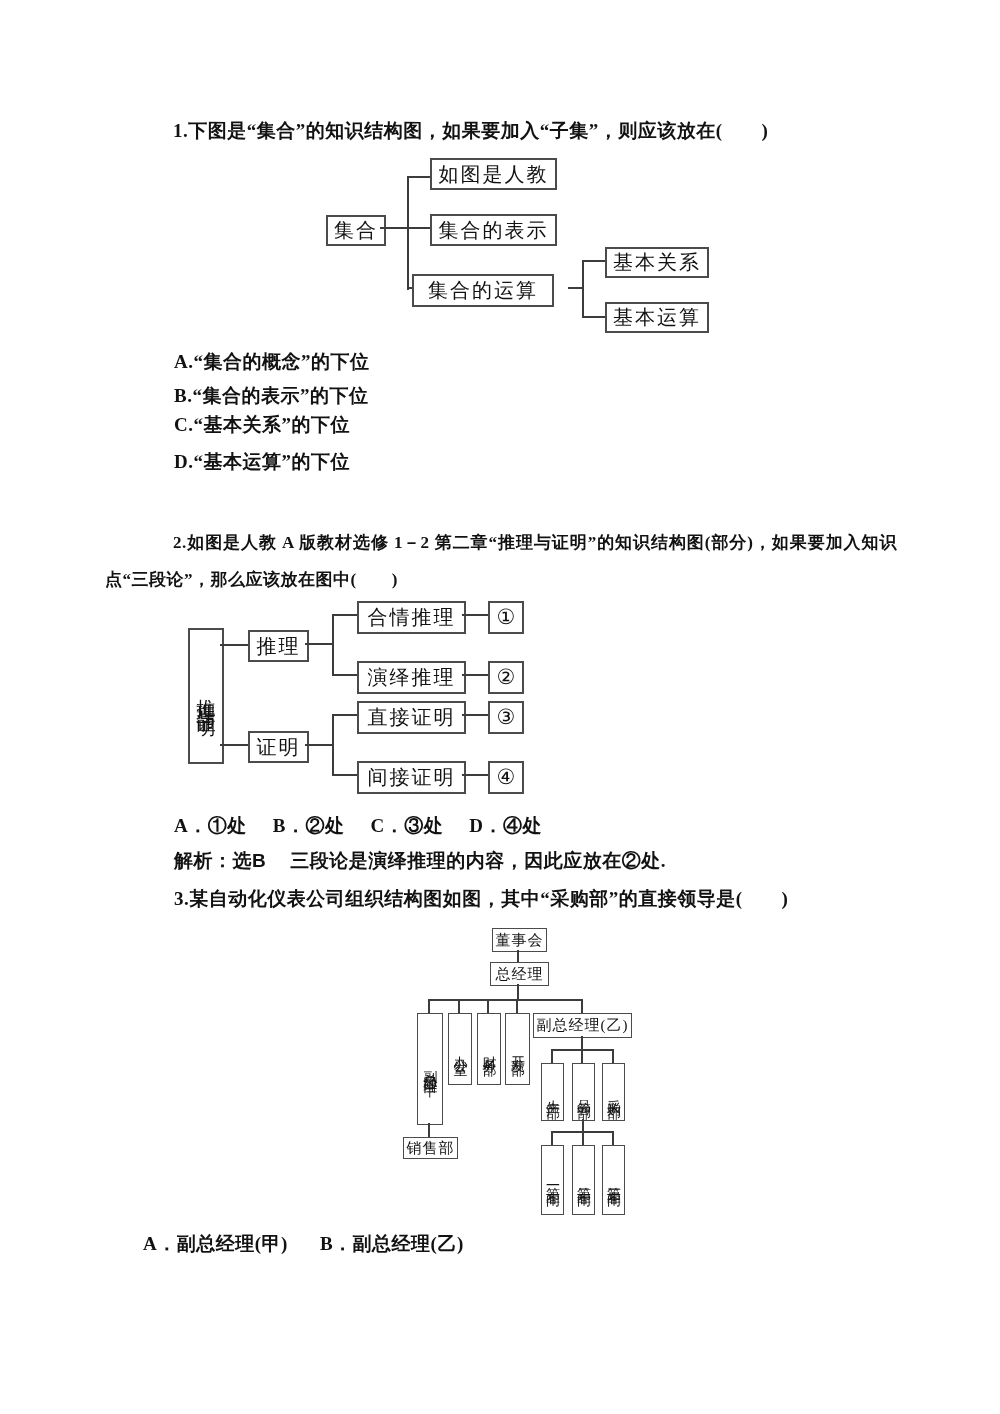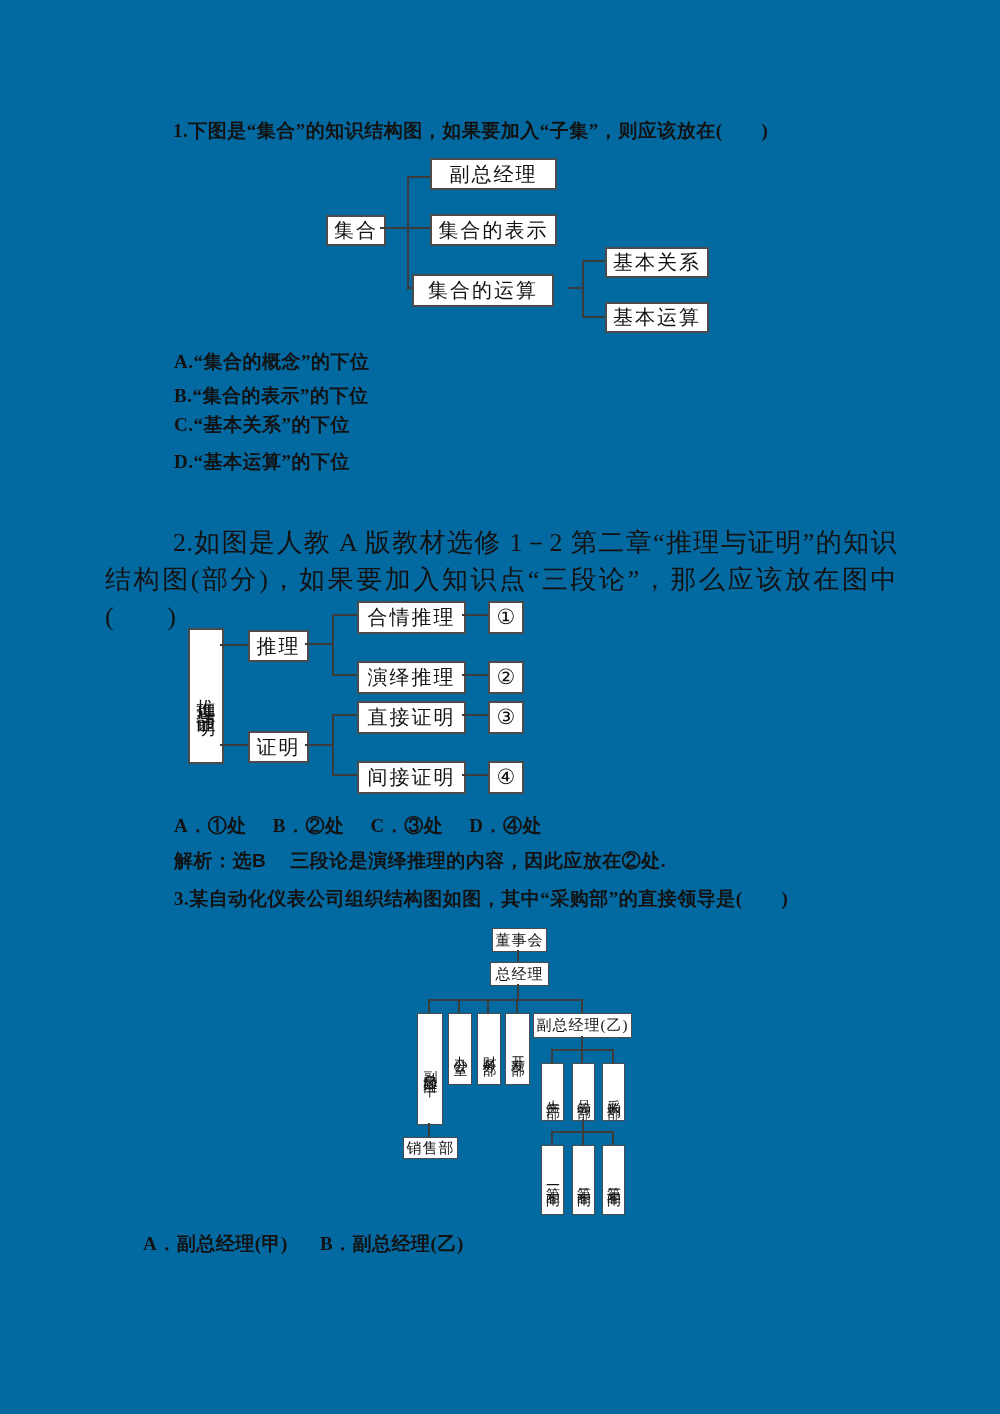--- a/index.html
+++ b/index.html
@@ -1,22 +1,22 @@
 <!DOCTYPE html>
 <html><head>
 <meta charset="utf-8">
 <style>
   html,body { margin:0; padding:0; background:#e8e8e8; }
   .page {
     position:relative; width:1000px; height:1414px; margin:0 auto;
-    background:#0369a1; color:#121212;
+    background:#ffffff; color:#121212;
     font-family:"Liberation Serif", serif; overflow:hidden;
   }
   .tline { position:absolute; font-size:19px; font-weight:700; white-space:nowrap; letter-spacing:.5px; }
-  .para  { position:absolute; font-size:26px; font-weight:400; line-height:37px; text-align:justify; letter-spacing:.5px; text-indent:68px; }
+  .para  { position:absolute; font-size:17px; font-weight:700; line-height:37px; text-align:justify; letter-spacing:.5px; text-indent:68px; }
   .diagram { position:absolute; }
   .box {
     position:absolute; border:2px solid #4b4b4b; background:#fff;
     display:flex; align-items:center; justify-content:center;
     font-size:20px; font-weight:400; letter-spacing:2px; white-space:nowrap;
   }
   .vbox { writing-mode:vertical-rl; text-orientation:mixed; letter-spacing:5px; white-space:normal; }
   .mark { font-size:21px; letter-spacing:0; }
   .hl { position:absolute; height:2px; background:#3c3c3c; }
   .vl { position:absolute; width:2px;  background:#3c3c3c; }
@@ -37,21 +37,21 @@
 <div class="page">
 
   <div class="tline" style="left:173px; top:118px;">1.下图是“集合”的知识结构图，如果要加入“子集”，则应该放在(　　)</div>
 
   <div class="diagram" style="left:320px; top:155px; width:400px; height:185px;">
     <div class="box" style="left:6px; top:60px; width:56px; height:27px;">集合</div>
     <div class="hl" style="left:60px; top:72px; width:50px;"></div>
     <div class="vl" style="left:87px; top:21px; height:114px;"></div>
     <div class="hl" style="left:88px; top:21px; width:22px;"></div>
     <div class="hl" style="left:88px; top:132px; width:22px;"></div>
-    <div class="box" style="left:110px; top:3px; width:123px; height:28px;">副总经理</div>
+    <div class="box" style="left:110px; top:3px; width:123px; height:28px;">如图是人教</div>
     <div class="box" style="left:110px; top:59px; width:123px; height:28px;">集合的表示</div>
     <div class="box" style="left:92px; top:119px; width:138px; height:29px;">集合的运算</div>
     <div class="hl" style="left:248px; top:132px; width:16px;"></div>
     <div class="vl" style="left:262px; top:105px; height:58px;"></div>
     <div class="hl" style="left:263px; top:105px; width:22px;"></div>
     <div class="hl" style="left:263px; top:161px; width:22px;"></div>
     <div class="box" style="left:285px; top:92px; width:100px; height:27px;">基本关系</div>
     <div class="box" style="left:285px; top:147px; width:100px; height:27px;">基本运算</div>
   </div>
 

